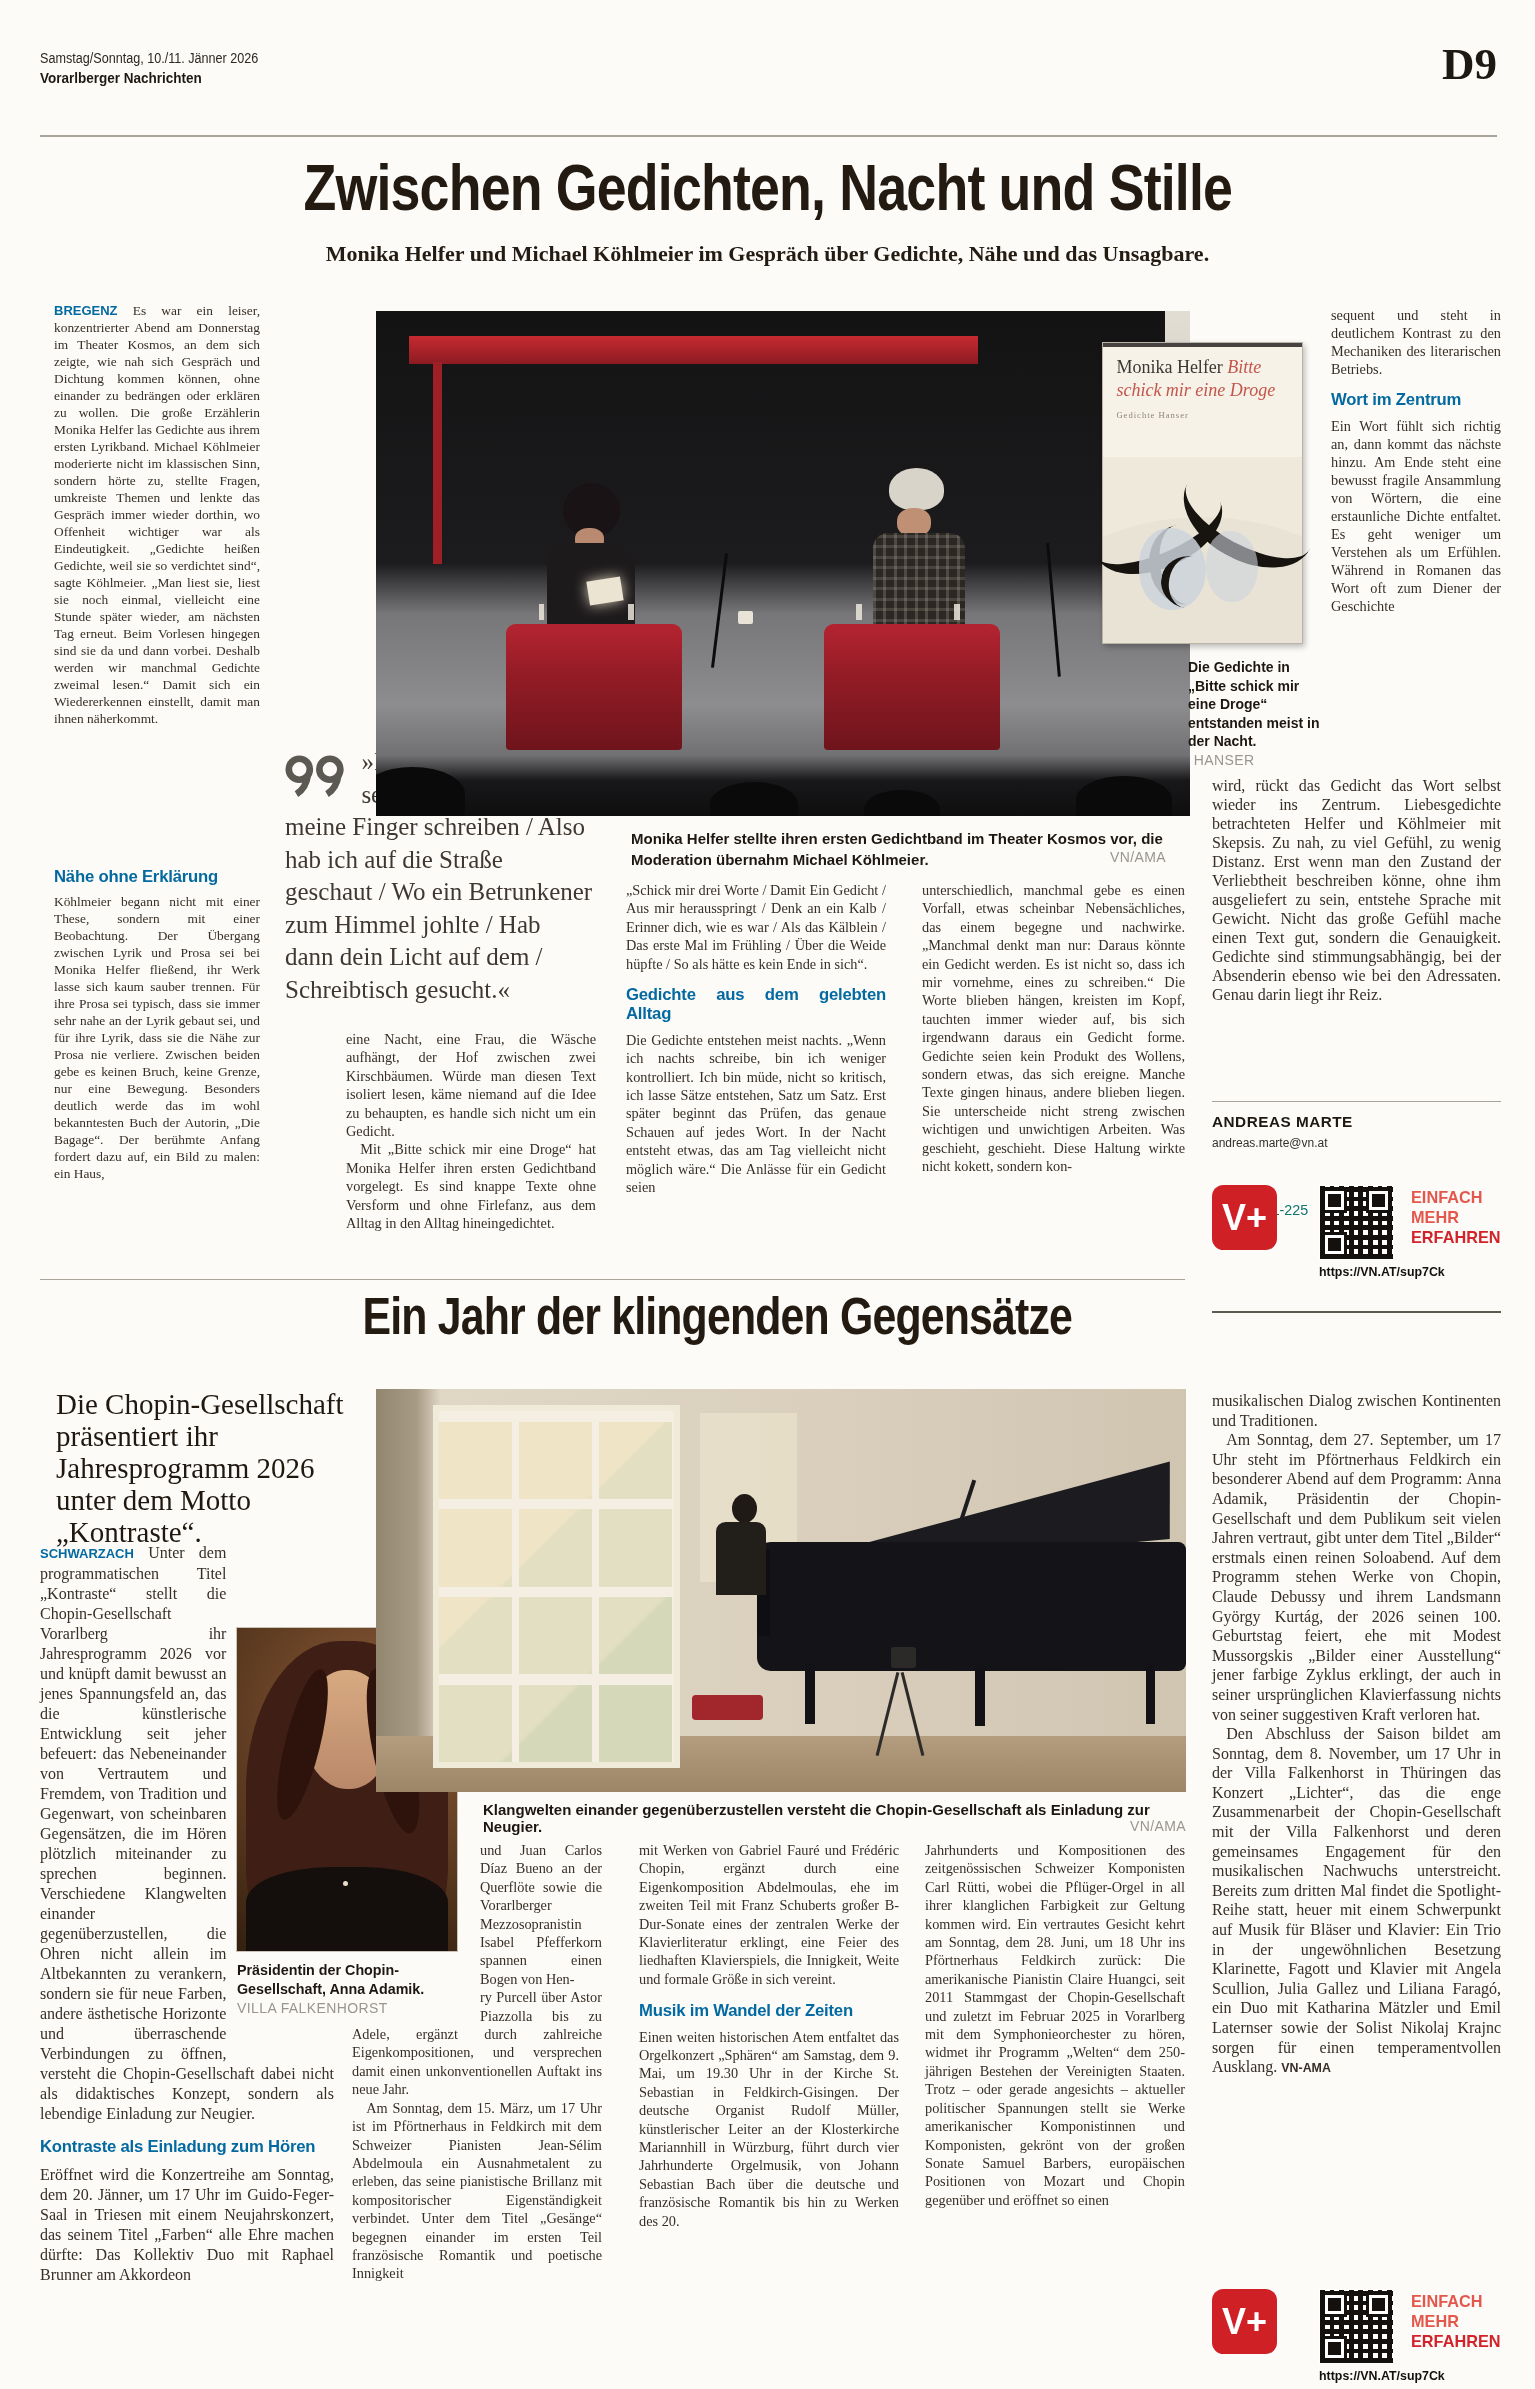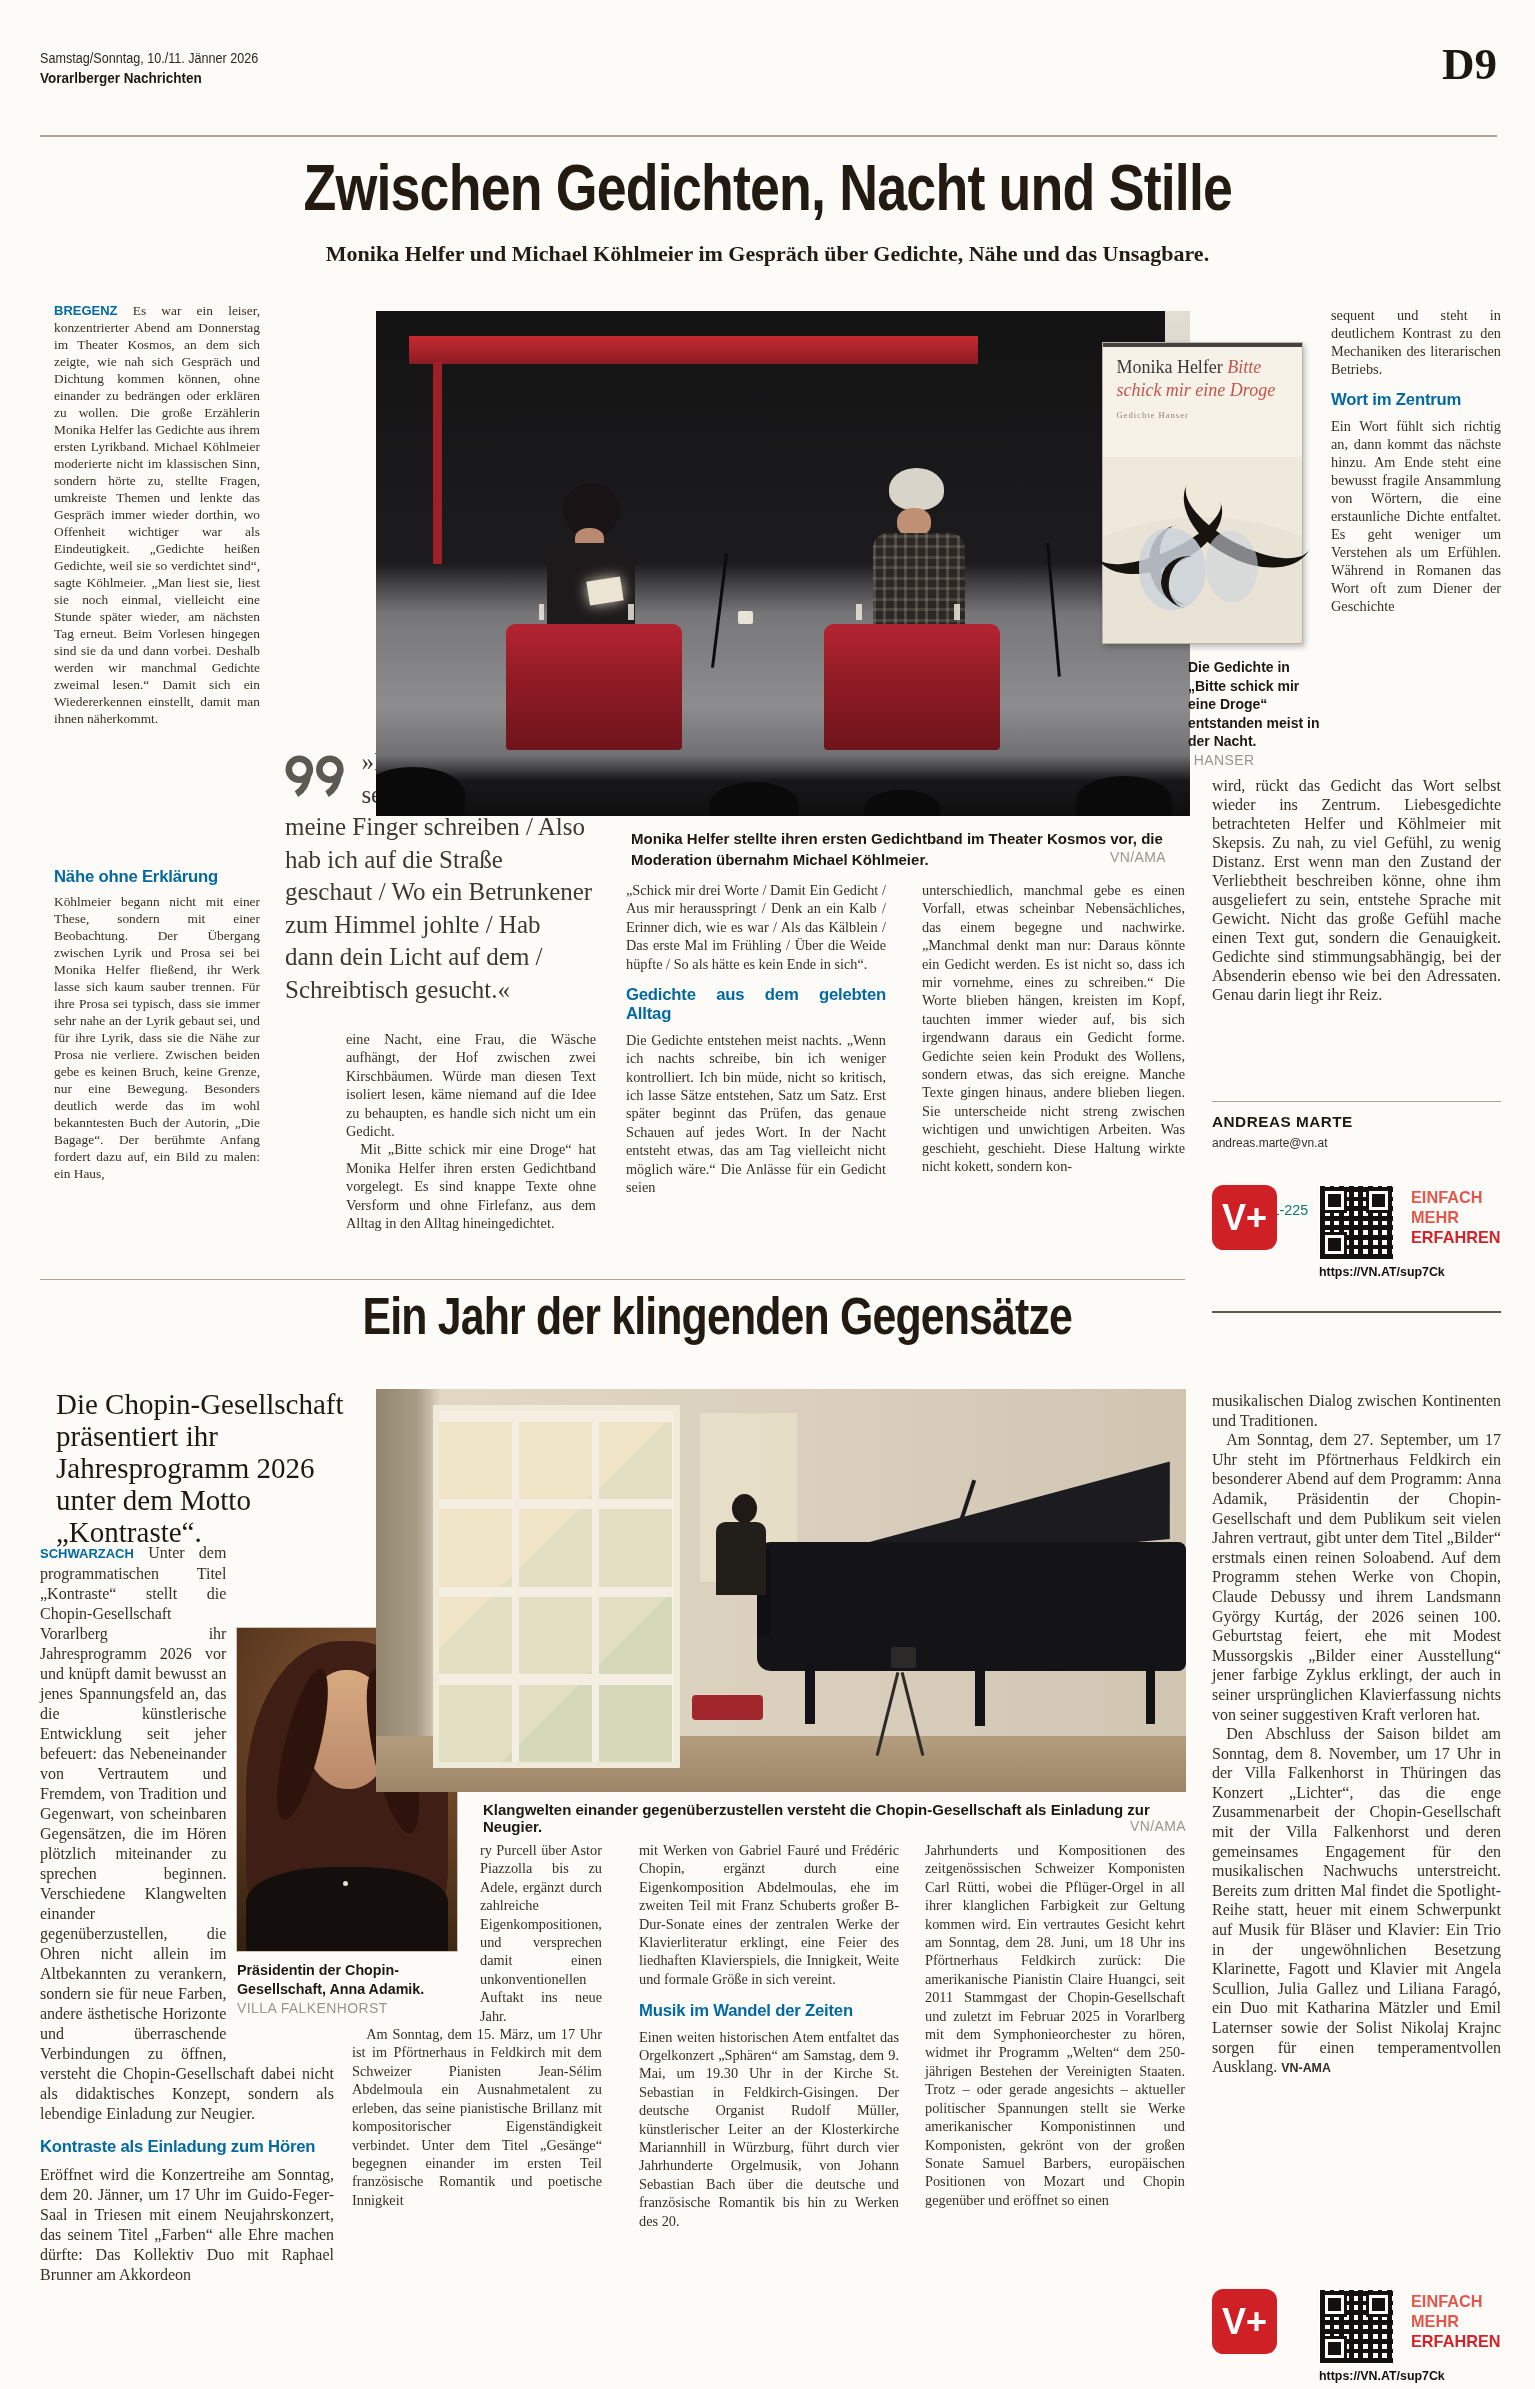--- a/index.html
+++ b/index.html
@@ -273,20 +273,21 @@
     <div class="tripod" style="left:66%;top:70%;height:86px;transform:rotate(-14deg)"></div>
     <div class="abs" style="left:63.6%;top:64%;width:25px;height:21px;background:#2b2a28;border-radius:2.9px"></div>
   </div>
   <div class="abs cap" style="left:483px;top:1801px;width:703px;font-size:15px">
     <span>Klangwelten einander gegenüberzustellen versteht die Chopin-Gesellschaft als Einladung zur Neugier.</span>
     <span class="credit abs" style="right:0;bottom:1px">VN/AMA</span>
   </div>
 
   <div class="abs jus body-w" style="left:352px;top:1841px;width:250px">
     <div style="float:left;width:128px;height:178px"></div>
+    <p>und Juan Carlos Díaz Bueno an der Querflöte sowie die Vorarlberger Mezzosopranistin Isabel Pfefferkorn spannen einen Bogen von Hen-</p>
     <p>ry Purcell über Astor Piazzolla bis zu Adele, ergänzt durch zahlreiche Eigenkompositionen, und versprechen damit einen unkonventionellen Auftakt ins neue Jahr.</p>
     <p class="ind">Am Sonntag, dem 15. März, um 17 Uhr ist im Pförtnerhaus in Feldkirch mit dem Schweizer Pianisten Jean-Sélim Abdelmoula ein Ausnahmetalent zu erleben, das seine pianistische Brillanz mit kompositorischer Eigenständigkeit verbindet. Unter dem Titel „Gesänge“ begegnen einander im ersten Teil französische Romantik und poetische Innigkeit</p>
   </div>
 
   <div class="abs jus body-w" style="left:639px;top:1841px;width:260px">
     <p>mit Werken von Gabriel Fauré und Frédéric Chopin, ergänzt durch eine Eigenkomposition Abdelmoulas, ehe im zweiten Teil mit Franz Schuberts großer B-Dur-Sonate eines der zentralen Werke der Klavierliteratur erklingt, eine Feier des liedhaften Klavierspiels, die Innigkeit, Weite und formale Größe in sich vereint.</p>
     <h2 class="colhead">Musik im Wandel der Zeiten</h2>
     <p>Einen weiten historischen Atem entfaltet das Orgelkonzert „Sphären“ am Samstag, dem 9. Mai, um 19.30 Uhr in der Kirche St. Sebastian in Feldkirch-Gisingen. Der deutsche Organist Rudolf Müller, künstlerischer Leiter an der Klosterkirche Mariannhill in Würzburg, führt durch vier Jahrhunderte Orgelmusik, von Johann Sebastian Bach über die deutsche und französische Romantik bis hin zu Werken des 20.</p>
   </div>
 

